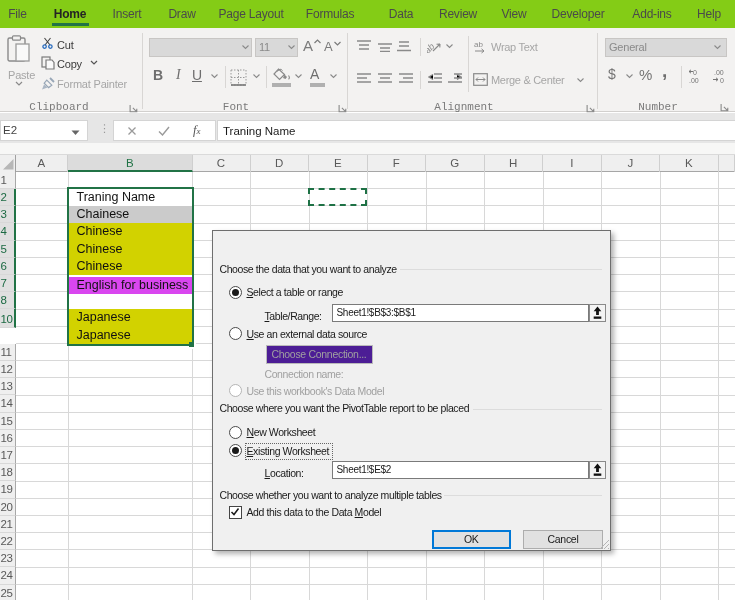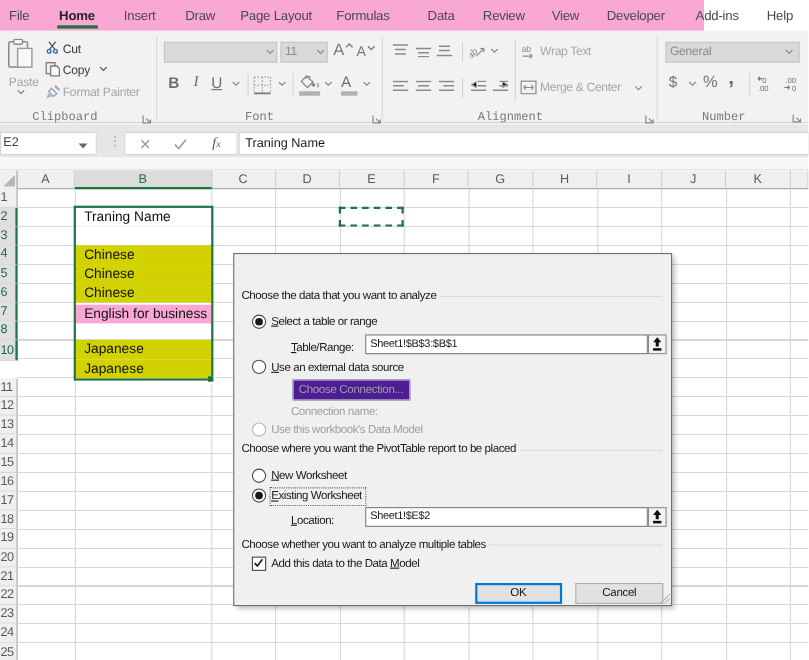--- a/index.html
+++ b/index.html
@@ -1,19 +1,19 @@
 <!DOCTYPE html>
 <html><head><meta charset="utf-8">
 <style>
 * { margin:0; padding:0; box-sizing:border-box; }
 html,body { width:735px; height:600px; overflow:hidden; }
 body { font-family:"Liberation Sans",sans-serif; position:relative; background:#fff; }
 .abs { position:absolute; }
 
-#tabs { position:absolute; left:0; top:0; width:640px; height:28px; background:#f9a8d4; }
+#tabs { position:absolute; left:0; top:0; width:735px; height:28px; background:#84cc16; }
 .tab { position:absolute; top:7px; font-size:12px; letter-spacing:-0.2px; color:#4a4a4a; transform:translateX(-50%); white-space:nowrap; }
 .tab.home { color:#242424; font-weight:bold; }
 #homeline { position:absolute; left:52px; top:22.5px; width:37px; height:3px; background:#217346; }
 
 #ribbon { position:absolute; left:0; top:28px; width:735px; height:84px; background:#f3f2f1; border-bottom:1px solid #d2d0ce; }
 .gdiv { position:absolute; top:5px; height:76px; width:1px; background:#d8d6d4; }
 .glabel { position:absolute; top:73px; font-size:11px; color:#7a7a7a; transform:translateX(-50%); white-space:nowrap;font-family:Liberation Mono, monospace; }
 .launch { position:absolute; width:10px; height:10px; }
 .ribtxt { position:absolute; font-size:11px; letter-spacing:-0.2px; color:#3b3b3b; white-space:nowrap; }
 .gray { color:#a6a6a6; }
@@ -288,24 +288,25 @@
 <div class="vl" style="left:308.5px"></div>
 <div class="vl" style="left:367.0px"></div>
 <div class="vl" style="left:425.5px"></div>
 <div class="vl" style="left:484.0px"></div>
 <div class="vl" style="left:542.5px"></div>
 <div class="vl" style="left:601.0px"></div>
 <div class="vl" style="left:659.5px"></div>
 <div class="vl" style="left:718.0px"></div>
 <div class="vl" style="left:734.5px"></div>
 <div class="cell" style="top:34.000000000000014px;height:17.2px;background:#ffffff">Traning Name</div>
+<div class="cell" style="top:51.20000000000001px;height:17.2px;background:#cbcbcb">Chainese</div>
 <div class="cell" style="top:68.4px;height:17.2px;background:#d2d200">Chinese</div>
 <div class="cell" style="top:85.60000000000001px;height:17.2px;background:#d2d200">Chinese</div>
 <div class="cell" style="top:102.80000000000001px;height:17.2px;background:#d2d200">Chinese</div>
-<div class="cell" style="top:122px;height:17.2px;background:#f9a8d4">English for business</div>
+<div class="cell" style="top:122px;height:17.2px;background:#d946ef">English for business</div>
 <div class="cell" style="top:154.4px;height:17.2px;background:#d2d200">Japanese</div>
 <div class="cell" style="top:171.6px;height:17.2px;background:#d2d200">Japanese</div>
 <div class="rh" style="top:16.80000000000001px;height:17.2px">1</div>
 <div class="rh rowsel" style="top:34.000000000000014px;height:17.2px">2</div>
 <div class="rh rowsel" style="top:51.20000000000001px;height:17.2px">3</div>
 <div class="rh rowsel" style="top:68.4px;height:17.2px">4</div>
 <div class="rh rowsel" style="top:85.60000000000001px;height:17.2px">5</div>
 <div class="rh rowsel" style="top:102.80000000000001px;height:17.2px">6</div>
 <div class="rh rowsel" style="top:120.0px;height:17.2px">7</div>
 <div class="rh rowsel" style="top:137.2px;height:17.2px">8</div>

